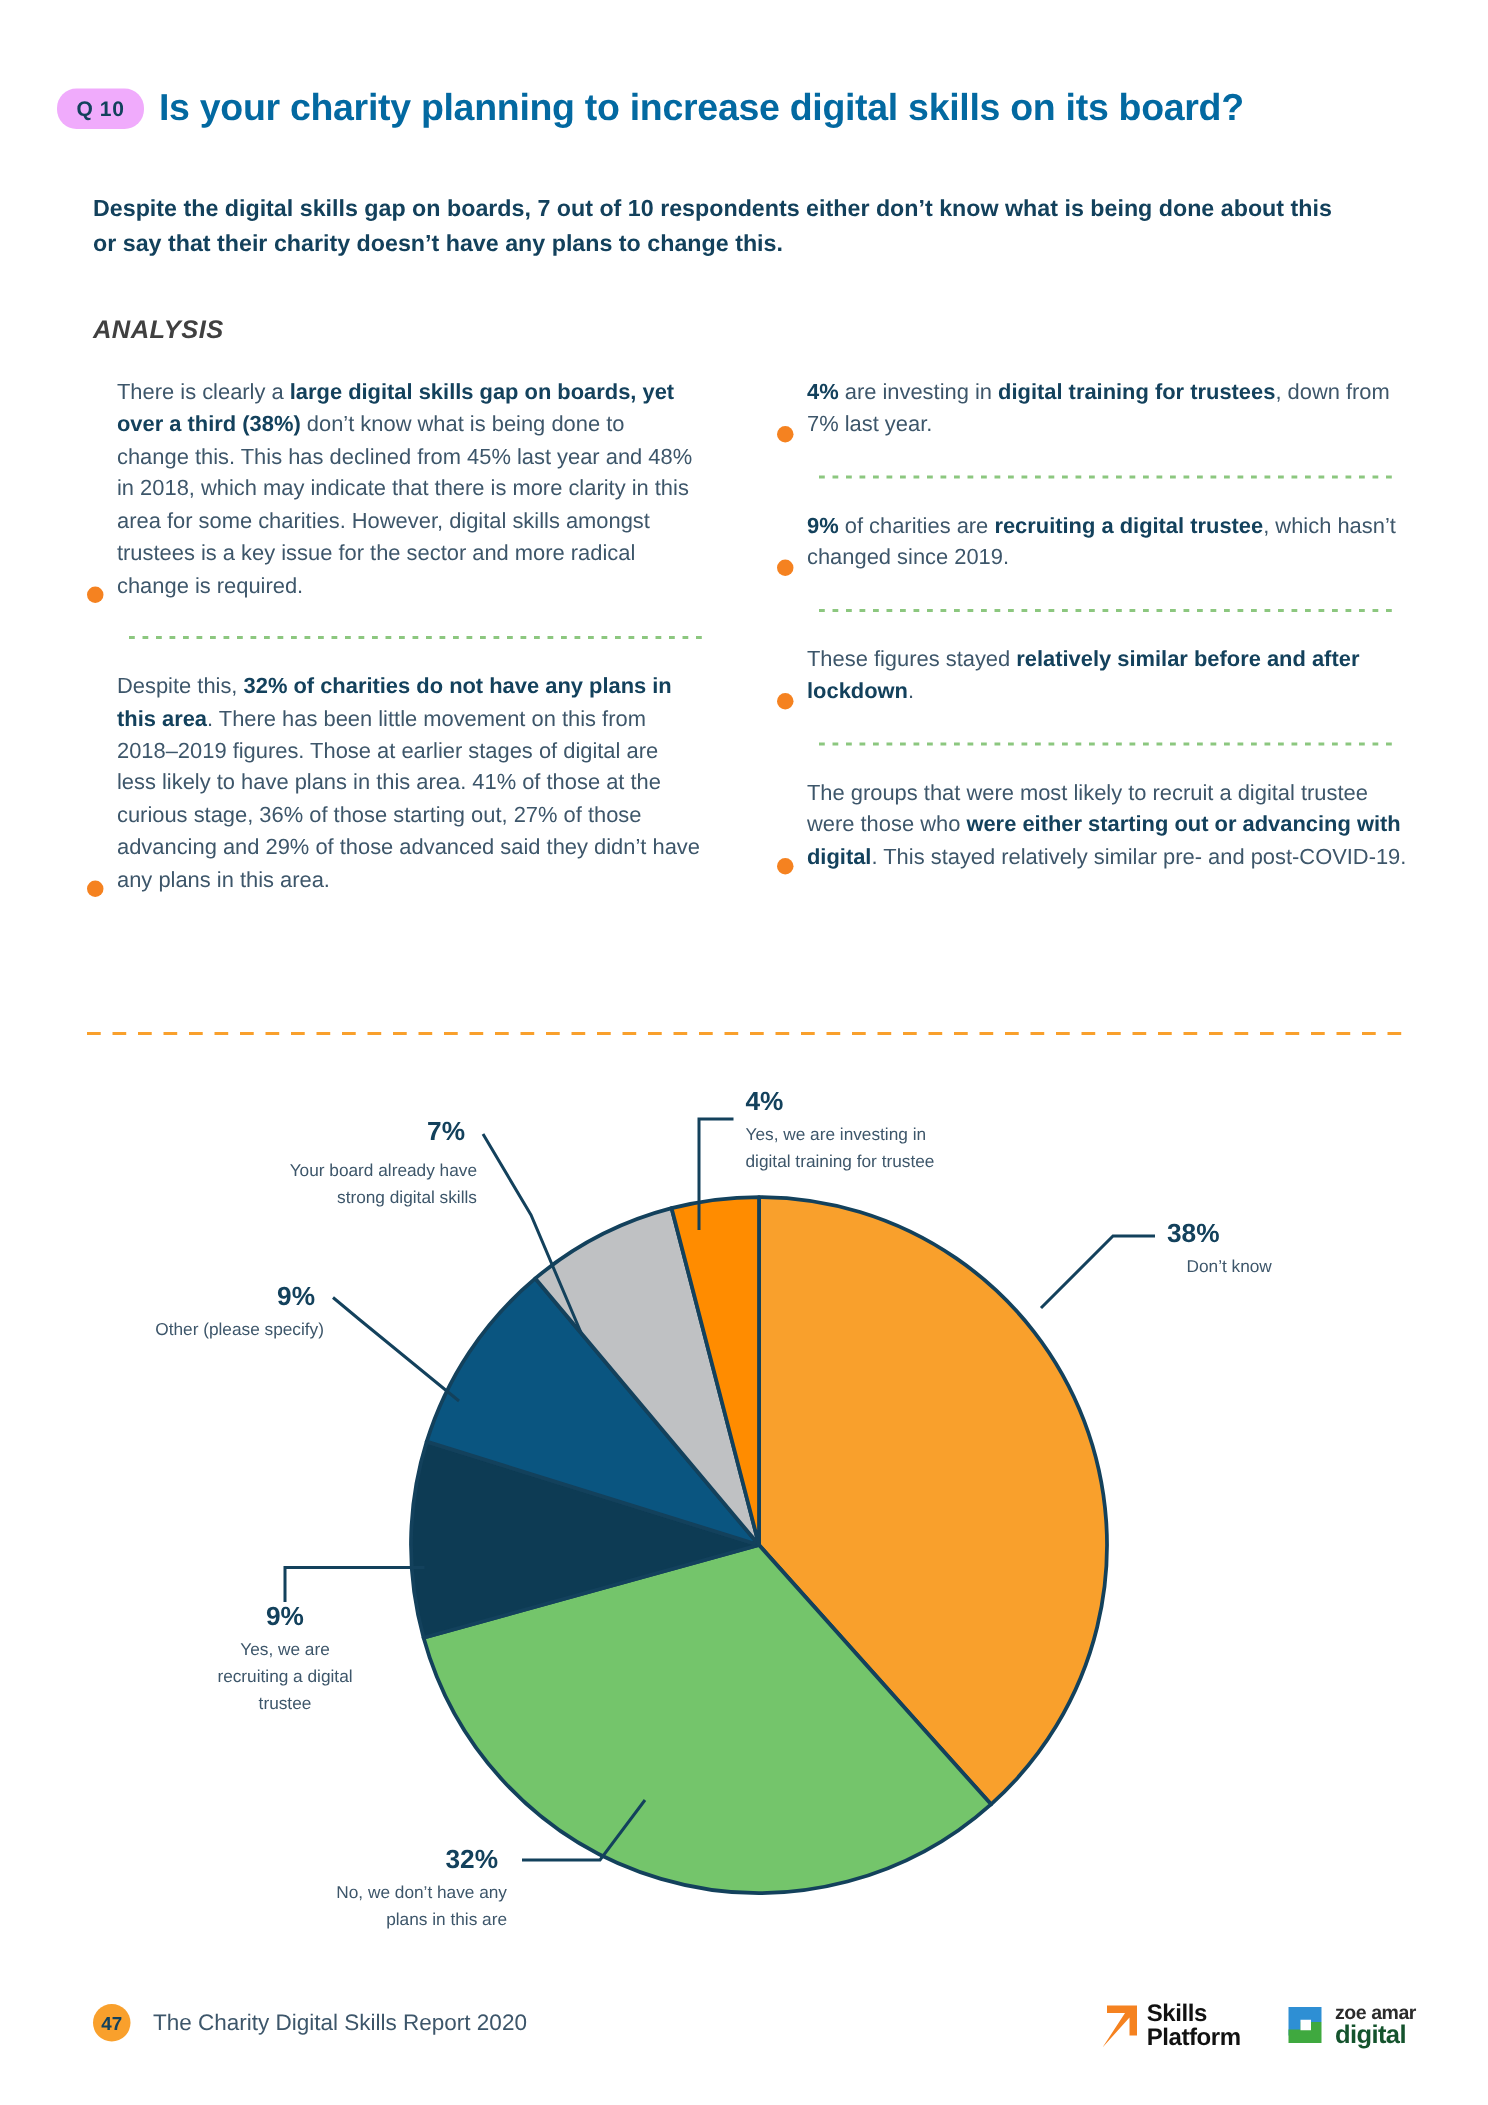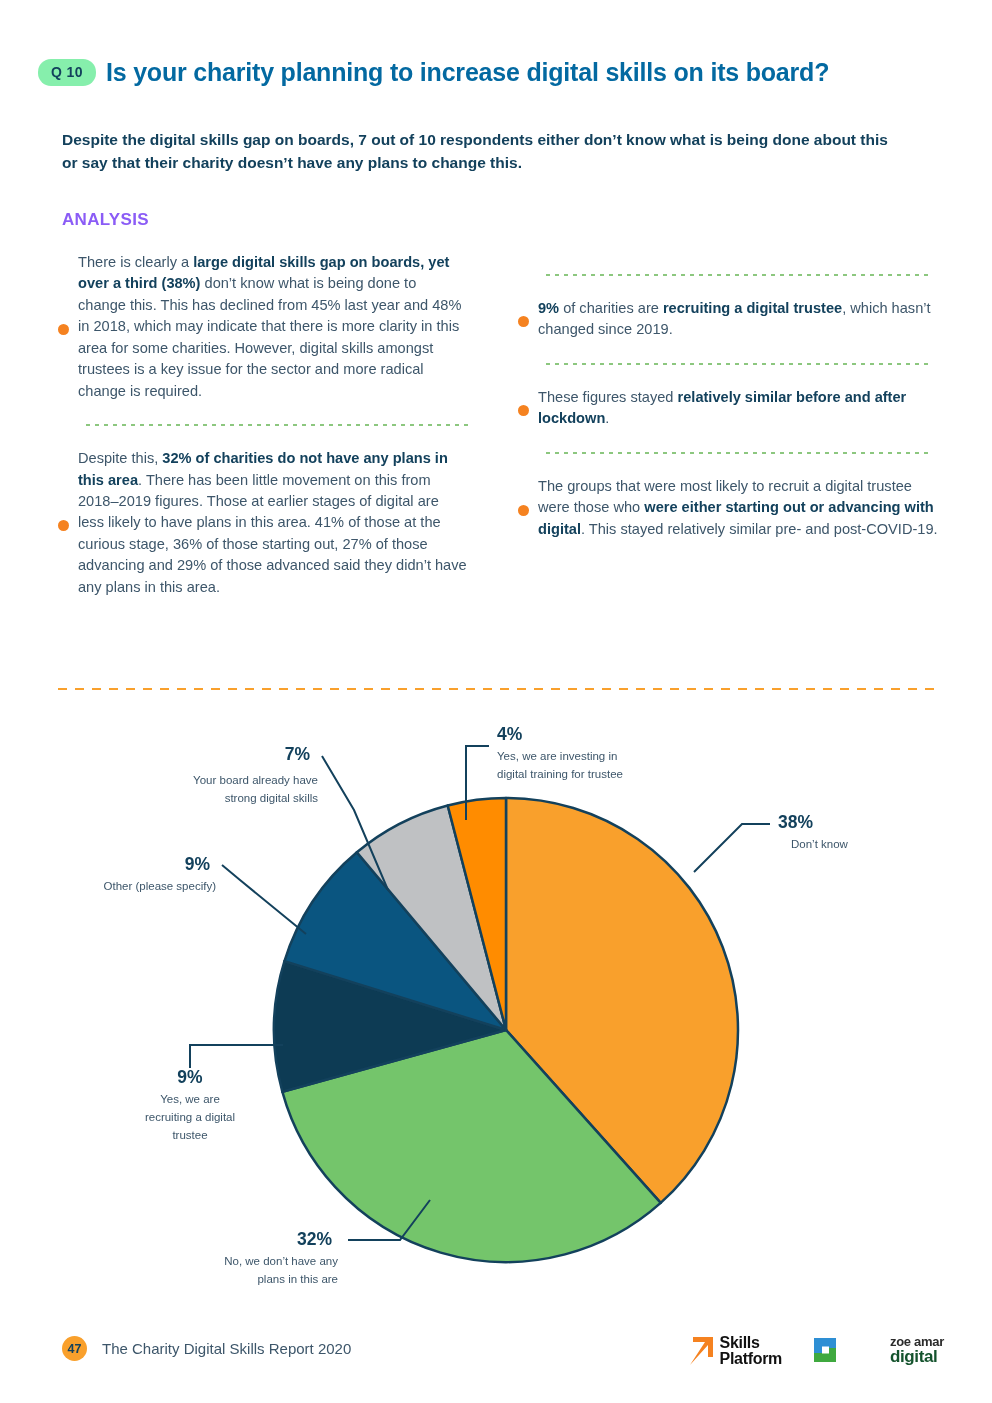--- a/index.html
+++ b/index.html
@@ -9,49 +9,49 @@
     font-family:"Liberation Sans","DejaVu Sans",sans-serif;
     color:#13415c;
     position:relative;
     overflow:hidden;
   }
   .page{position:relative;width:992px;height:1403px;}
 
   
   .header{position:absolute;left:38px;top:58px;display:flex;align-items:center;gap:10px;}
   .qbadge{
-    background:#86efac;color:#13415c;
+    background:#f0abfc;color:#13415c;
     font-weight:bold;font-size:14px;
     border-radius:13px;
     padding:5px 13px 6px 13px;
     letter-spacing:.4px;
     white-space:nowrap;
   }
   .qtitle{
     font-size:25px;font-weight:bold;color:#0369a1;
     letter-spacing:-.2px;white-space:nowrap;
   }
 
   
   .intro{
     position:absolute;left:62px;top:128px;width:840px;
     font-size:15.5px;font-weight:bold;line-height:1.5;color:#13415c;
   }
 
   
   .analysis-heading{
     position:absolute;left:62px;top:210px;
-    font-size:17px;font-weight:bold;letter-spacing:.3px;color:#8b5cf6;
+    font-size:17px;font-weight:bold;letter-spacing:.3px;color:#404040;font-style:italic;
   }
 
   .col-left{position:absolute;left:58px;top:252px;width:410px;}
   .col-right{position:absolute;left:518px;top:252px;width:420px;}
 
   .bullet{
-    display:flex;align-items:center;gap:9px;
+    display:flex;align-items:flex-end;gap:9px;
     font-size:14.6px;line-height:1.47;color:#3d566a;
   }
   .dot{
     flex:0 0 auto;width:11px;height:11px;border-radius:50%;
     background:#F58220;margin-top:5px;
   }
   .bullet .txt{flex:1 1 auto;}
   .bullet b{color:#13415c;font-weight:bold;}
 
   .dsep{
@@ -88,21 +88,21 @@
     position:absolute;left:102px;bottom:42px;height:25px;
     display:flex;align-items:center;
     font-size:15px;color:#3d566a;
   }
   .logos{position:absolute;right:48px;bottom:36px;display:flex;align-items:flex-start;gap:28px;}
   .logo-sp{display:flex;align-items:center;gap:6px;}
   .logo-sp .words{
     font-size:16px;font-weight:bold;line-height:1.0;color:#111111;letter-spacing:-.3px;
   }
   .logo-za{display:flex;align-items:center;gap:5px;}
-  .logo-za .words{line-height:1.0;margin-left:45px;}
+  .logo-za .words{line-height:1.0;}
   .logo-za .w1{font-size:13px;font-weight:bold;color:#2b2b2b;letter-spacing:-.3px;}
   .logo-za .w2{font-size:17px;font-weight:bold;color:#14532d;letter-spacing:-.4px;}
 </style>
 </head>
 <body>
 
 <div class="page">
 
   <div class="header">
     <div class="qbadge">Q 10</div>
@@ -119,20 +119,24 @@
       <span class="txt">There is clearly a <b>large digital skills gap on boards, yet over a third (38%)</b> don’t know what is being done to change this. This has declined from 45% last year and 48% in 2018, which may indicate that there is more clarity in this area for some charities. However, digital skills amongst trustees is a key issue for the sector and more radical change is required.</span>
     </div>
     <div class="dsep"></div>
     <div class="bullet">
       <span class="dot"></span>
       <span class="txt">Despite this, <b>32% of charities do not have any plans in this area</b>. There has been little movement on this from 2018–2019 figures. Those at earlier stages of digital are less likely to have plans in this area. 41% of those at the curious stage, 36% of those starting out, 27% of those advancing and 29% of those advanced said they didn’t have any plans in this area.</span>
     </div>
   </div>
 
   <div class="col-right">
+    <div class="bullet">
+      <span class="dot"></span>
+      <span class="txt"><b>4%</b> are investing in <b>digital training for trustees</b>, down from 7% last year.</span>
+    </div>
     <div class="dsep wide"></div>
     <div class="bullet">
       <span class="dot"></span>
       <span class="txt"><b>9%</b> of charities are <b>recruiting a digital trustee</b>, which hasn’t changed since 2019.</span>
     </div>
     <div class="dsep wide"></div>
     <div class="bullet">
       <span class="dot"></span>
       <span class="txt">These figures stayed <b>relatively similar before and after lockdown</b>.</span>
     </div>

